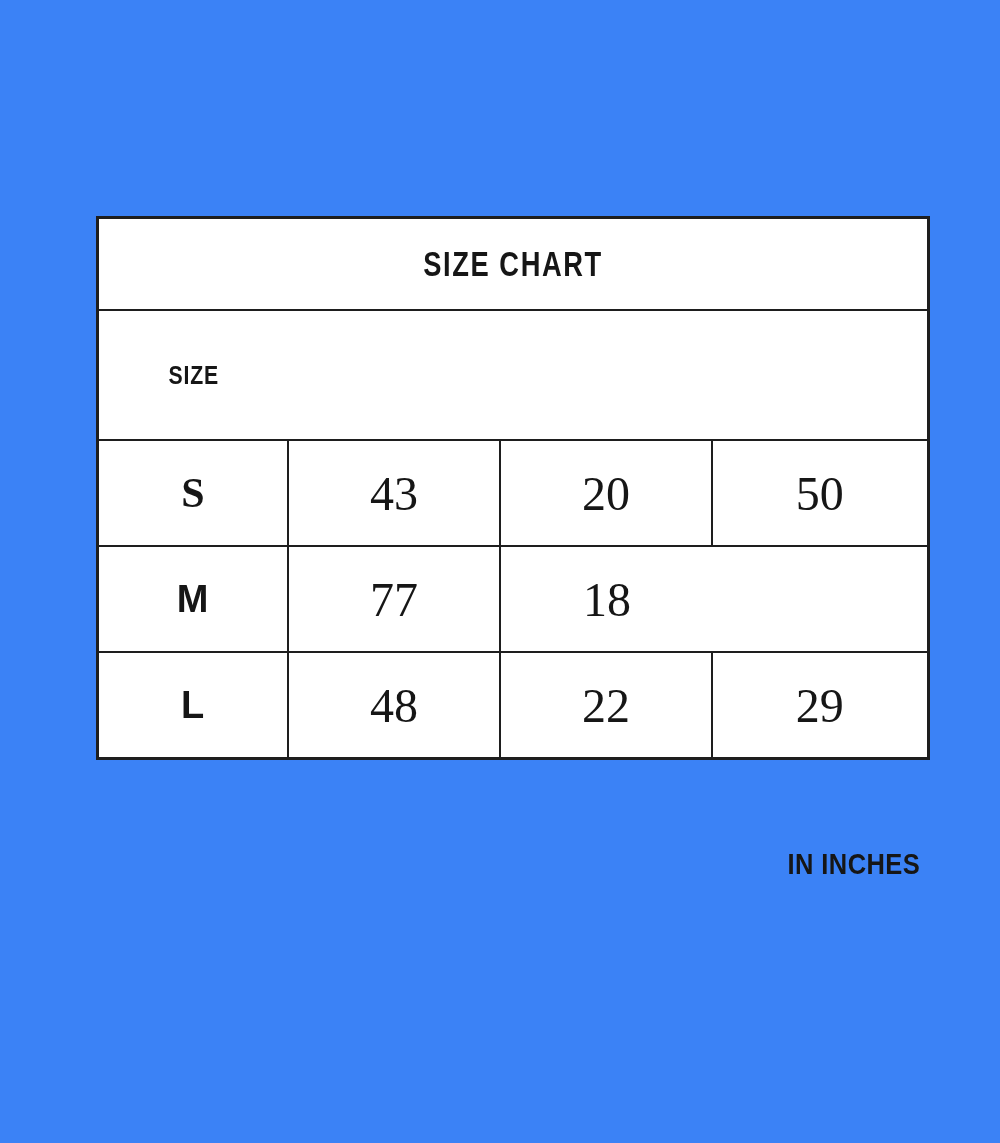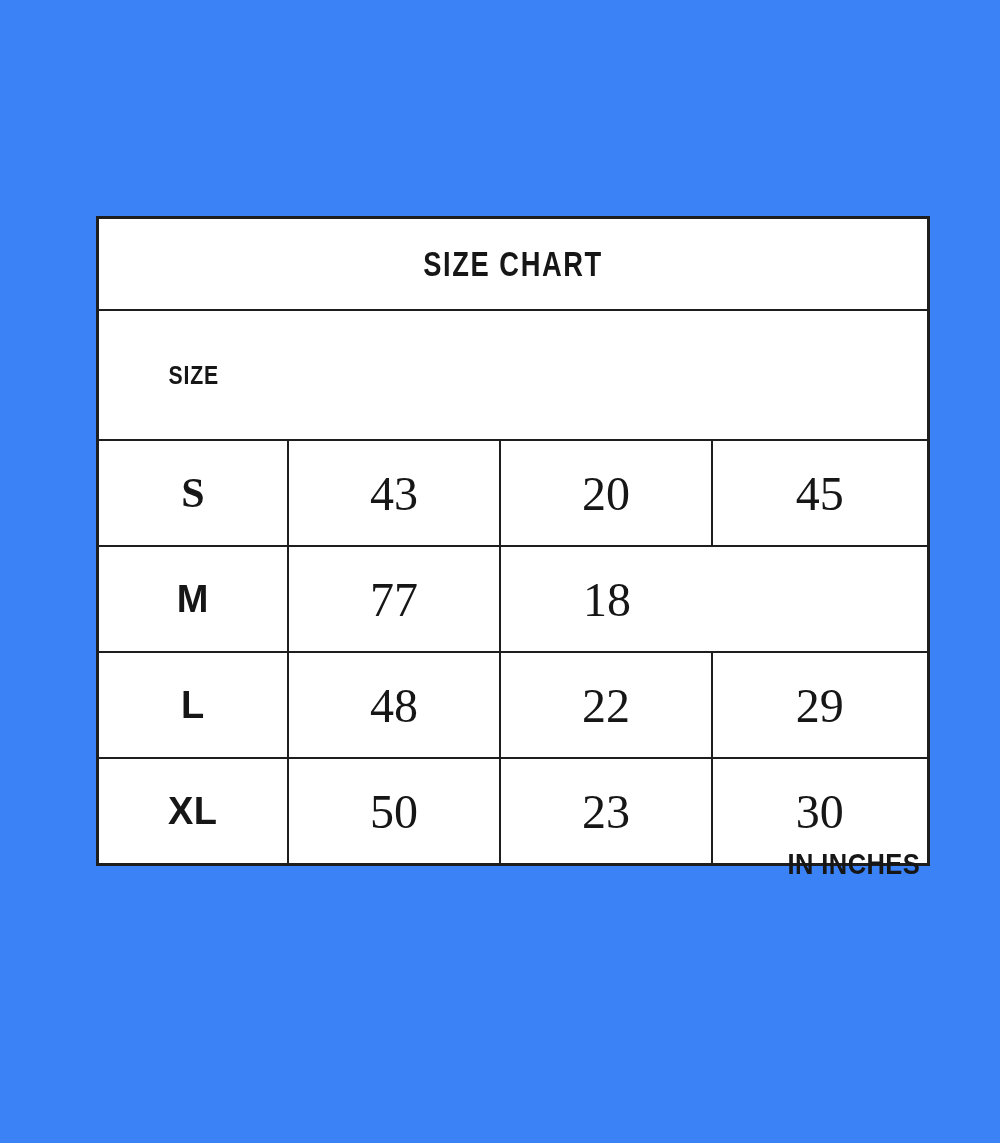--- a/index.html
+++ b/index.html
@@ -107,21 +107,21 @@
       <div class="cell">
         <span class="label label-serif">S</span>
       </div>
       <div class="cell">
         <span class="num">43</span>
       </div>
       <div class="cell">
         <span class="num">20</span>
       </div>
       <div class="cell">
-        <span class="num">45</span>
+        <span class="num">50</span>
       </div>
     </div>
 
     <div class="t-row data-row">
       <div class="cell">
         <span class="label">M</span>
       </div>
       <div class="cell">
         <span class="num">77</span>
       </div>
@@ -138,32 +138,18 @@
         <span class="num">48</span>
       </div>
       <div class="cell">
         <span class="num">22</span>
       </div>
       <div class="cell">
         <span class="num">29</span>
       </div>
     </div>
 
-    <div class="t-row data-row">
-      <div class="cell">
-        <span class="label">XL</span>
-      </div>
-      <div class="cell">
-        <span class="num">50</span>
-      </div>
-      <div class="cell">
-        <span class="num">23</span>
-      </div>
-      <div class="cell">
-        <span class="num">30</span>
-      </div>
-    </div>
 
   </div>
 
   <div class="units-note">IN INCHES</div>
 
 </div>
 
 </body></html>

